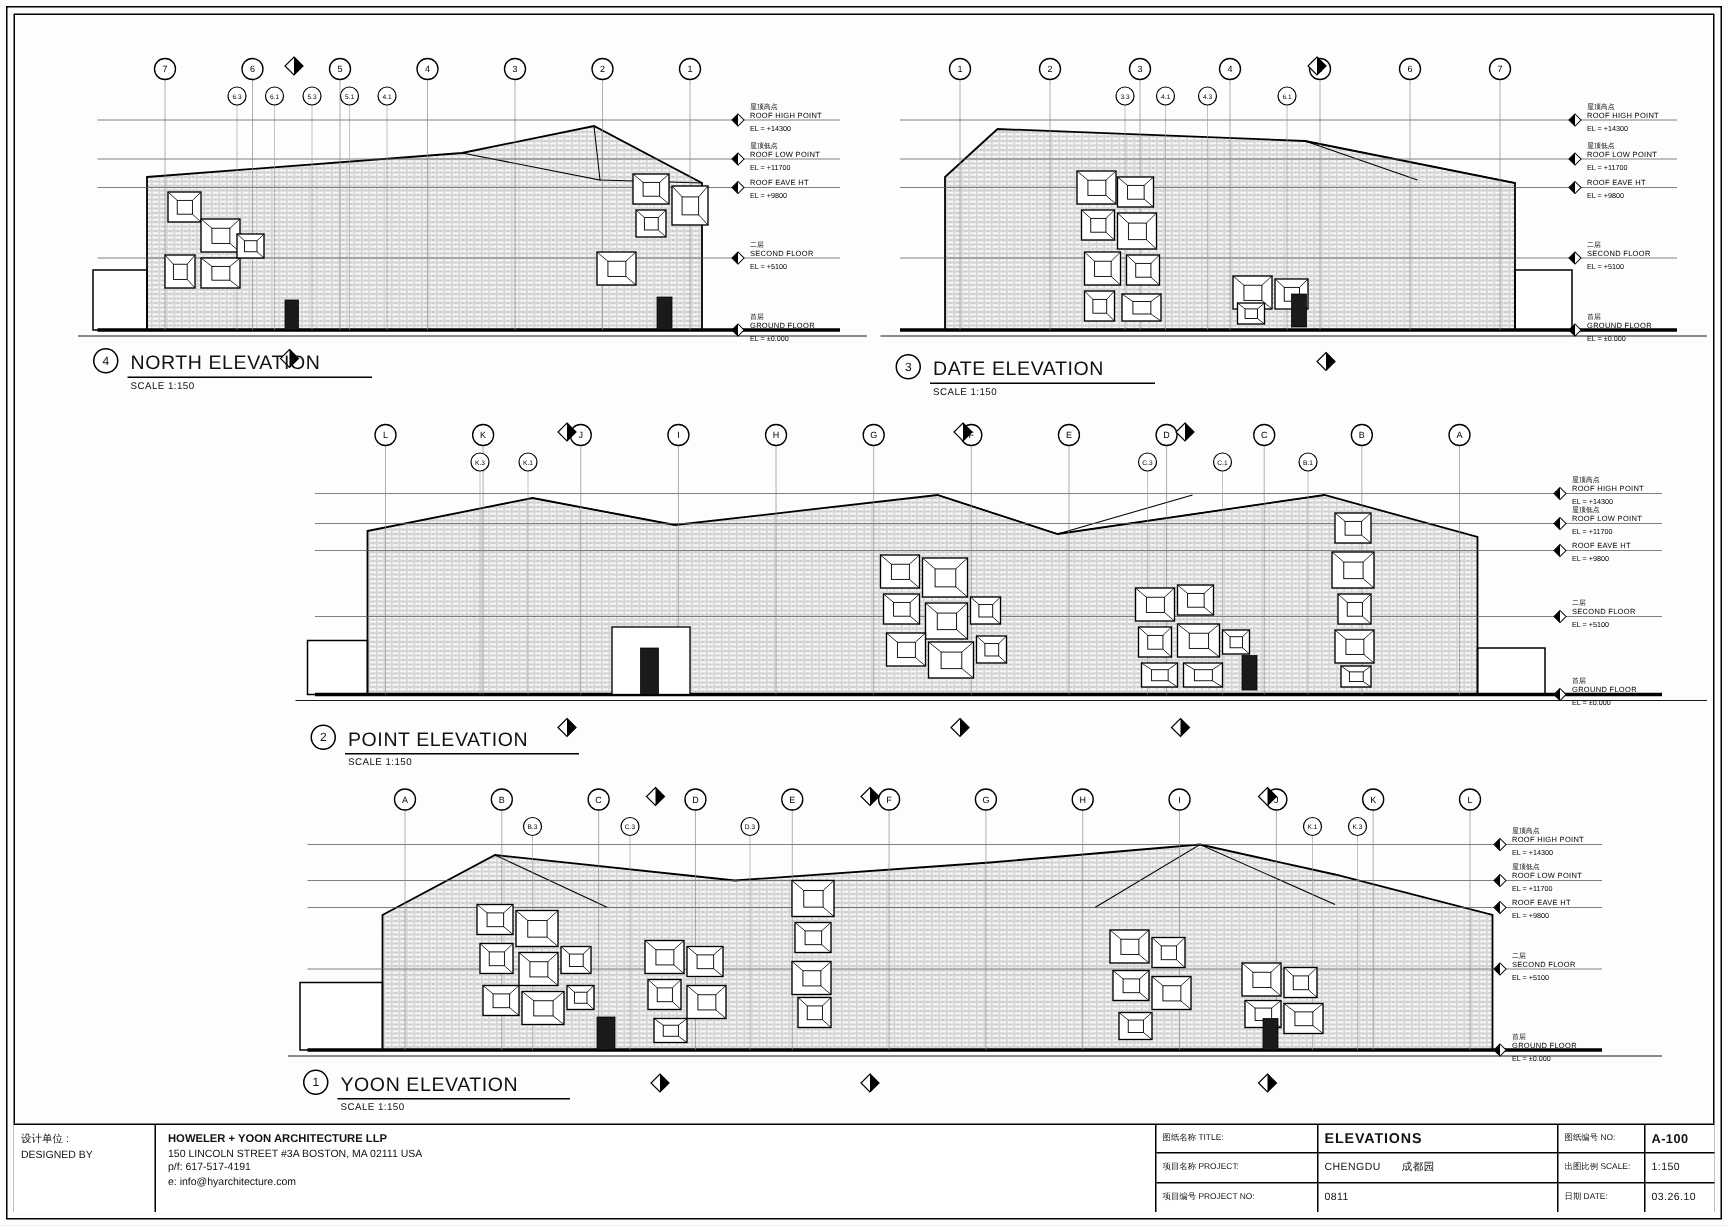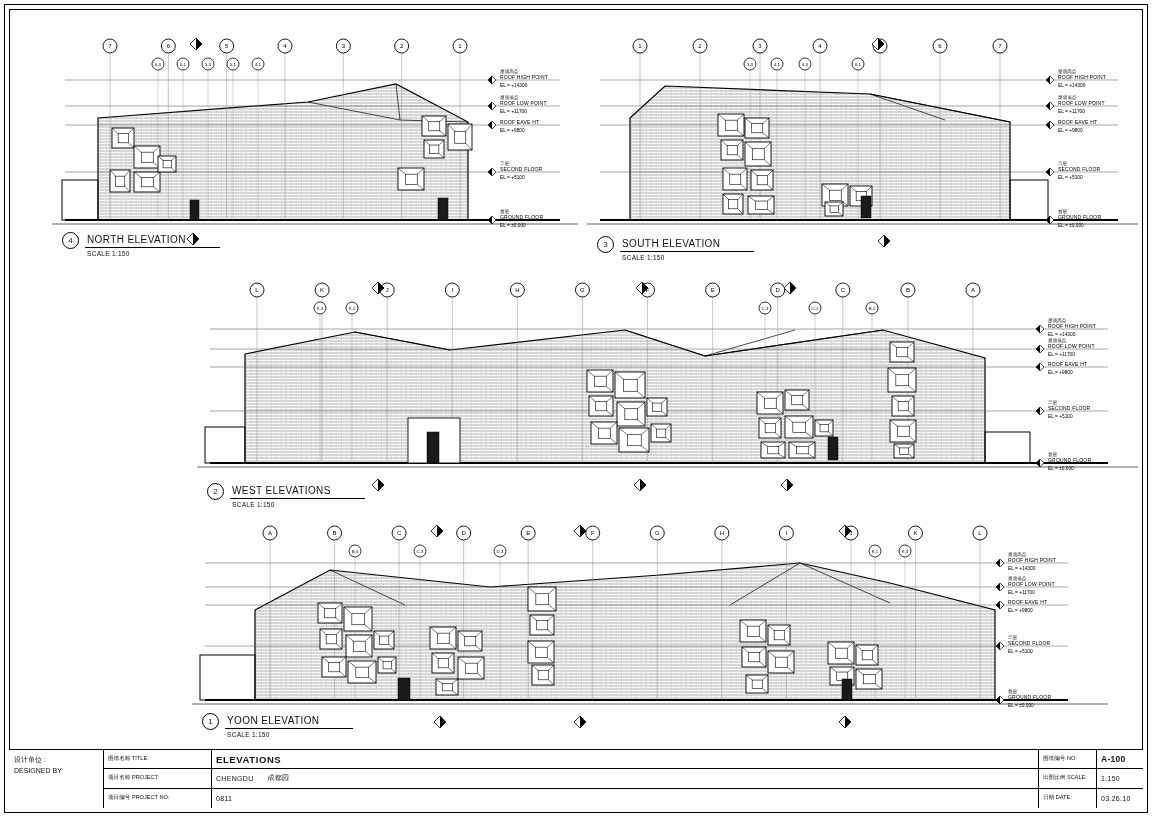--- a/index.html
+++ b/index.html
@@ -14,21 +14,21 @@
   .gtx{font-size:6px;}
   .stx{font-size:4.4px;}
   .lcn{font-size:4.6px;}
   .len{font-size:5px;letter-spacing:.2px;}
   .lel{font-size:4.8px;}
 
   .etitle{position:absolute;display:flex;align-items:flex-start;gap:6px;}
   .enum{flex:0 0 auto;width:15px;height:15px;border:1px solid #000;border-radius:50%;
         display:flex;align-items:center;justify-content:center;font-size:8px;background:#fff;}
   .ecol{display:block;}
-  .ename{display:block;font-size:10px;letter-spacing:.4px;border-bottom:1px solid #000;
+  .ename{display:block;font-size:13px;letter-spacing:.4px;border-bottom:1px solid #000;
          padding:2px 34px 2px 2px;white-space:nowrap;}
   .escale{display:block;font-size:6.5px;padding:2px;letter-spacing:.3px;}
 
   .titleblock{position:absolute;left:9px;right:9px;bottom:9px;height:58px;
               border-top:1.3px solid #000;display:flex;background:#fff;}
   .tb-designer{width:84px;border-right:1px solid #000;padding:4px 5px;font-size:7px;line-height:1.6;}
   .tb-firm{width:650px;border-right:1px solid #000;padding:4px 8px;font-size:7px;line-height:1.4;}
   .firm-name{font-weight:bold;font-size:7.5px;}
   .tb-grid{flex:1;display:grid;grid-template-columns:108px 1fr 58px 46px;grid-auto-rows:1fr;}
   .tb-cell{display:flex;align-items:center;padding:1px 4px;overflow:visible;}
@@ -350,21 +350,21 @@
         <g>
           <path d="M293 10L299 16L293 22L287 16Z" fill="#fff" stroke="#000" stroke-width="0.8"></path>
           <path d="M293 10L299 16L293 22Z" fill="#000"></path>
           <path d="M299 207L305 213L299 219L293 213Z" fill="#fff" stroke="#000" stroke-width="0.8"></path>
           <path d="M299 207L305 213L299 219Z" fill="#000"></path>
         </g>
       </svg>
     <div class="etitle" style="left:12px;top:208px">
       <span class="enum">3</span>
       <span class="ecol">
-        <span class="ename">SOUTH ELEVATION</span>
+        <span class="ename">DATE ELEVATION</span>
         <span class="escale">SCALE 1:150</span>
       </span>
     </div>
   </div>
 
   <div class="elev" style="left:195px;top:272px;width:945px;height:245px">
     <svg id="svg-west" viewBox="0 0 945 245">
         <defs>
           <pattern id="hatch-west" width="5" height="3" patternUnits="userSpaceOnUse">
             <path d="M0 0.5H5M0 2.5H5" stroke="#9b9b9b" stroke-width="0.35"></path>
@@ -586,21 +586,21 @@
           <path d="M183 207L189 213L183 219Z" fill="#000"></path>
           <path d="M445 207L451 213L445 219L439 213Z" fill="#fff" stroke="#000" stroke-width="0.8"></path>
           <path d="M445 207L451 213L445 219Z" fill="#000"></path>
           <path d="M592 207L598 213L592 219L586 213Z" fill="#fff" stroke="#000" stroke-width="0.8"></path>
           <path d="M592 207L598 213L592 219Z" fill="#000"></path>
         </g>
       </svg>
     <div class="etitle" style="left:12px;top:211px">
       <span class="enum">2</span>
       <span class="ecol">
-        <span class="ename">WEST ELEVATIONS</span>
+        <span class="ename">POINT ELEVATION</span>
         <span class="escale">SCALE 1:150</span>
       </span>
     </div>
   </div>
 
   <div class="elev" style="left:190px;top:515px;width:920px;height:250px">
     <svg id="svg-east" viewBox="0 0 920 250">
         <defs>
           <pattern id="hatch-east" width="5" height="3" patternUnits="userSpaceOnUse">
             <path d="M0 0.5H5M0 2.5H5" stroke="#9b9b9b" stroke-width="0.35"></path>
@@ -860,20 +860,26 @@
         <span class="escale">SCALE 1:150</span>
       </span>
     </div>
   </div>
 
   <div class="titleblock">
     <div class="tb-designer">
       <div>设计单位 :</div>
       <div>DESIGNED BY</div>
     </div>
+    <div class="tb-firm">
+      <div class="firm-name">HOWELER + YOON ARCHITECTURE LLP</div>
+      <div>150 LINCOLN STREET #3A  BOSTON, MA 02111 USA</div>
+      <div>p/f: 617-517-4191</div>
+      <div>e: info@hyarchitecture.com</div>
+    </div>
     <div class="tb-grid">
       <div class="tb-cell br bb tb-lab">图纸名称 TITLE:</div>
       <div class="tb-cell br bb tb-val val-elev">ELEVATIONS</div>
       <div class="tb-cell br bb tb-lab">图纸编号 NO:</div>
       <div class="tb-cell bb tb-val val-no">A-100</div>
 
       <div class="tb-cell br bb tb-lab">项目名称 PROJECT:</div>
       <div class="tb-cell br bb tb-val">
         <span>CHENGDU</span>
         <span class="val-cn">成都园</span>

